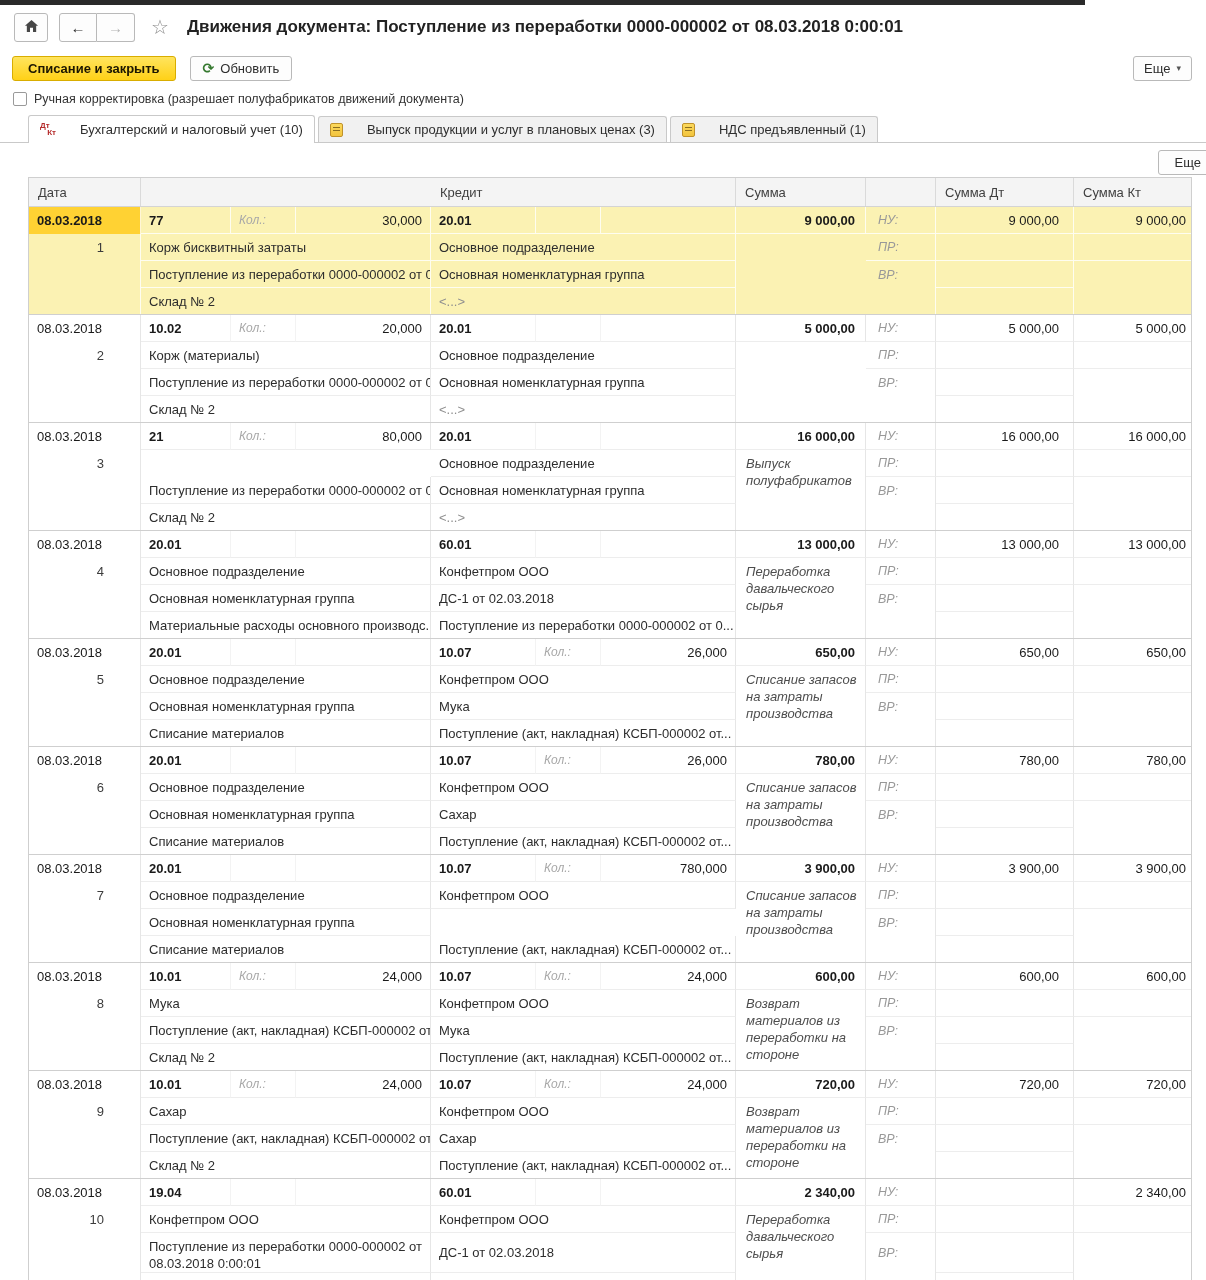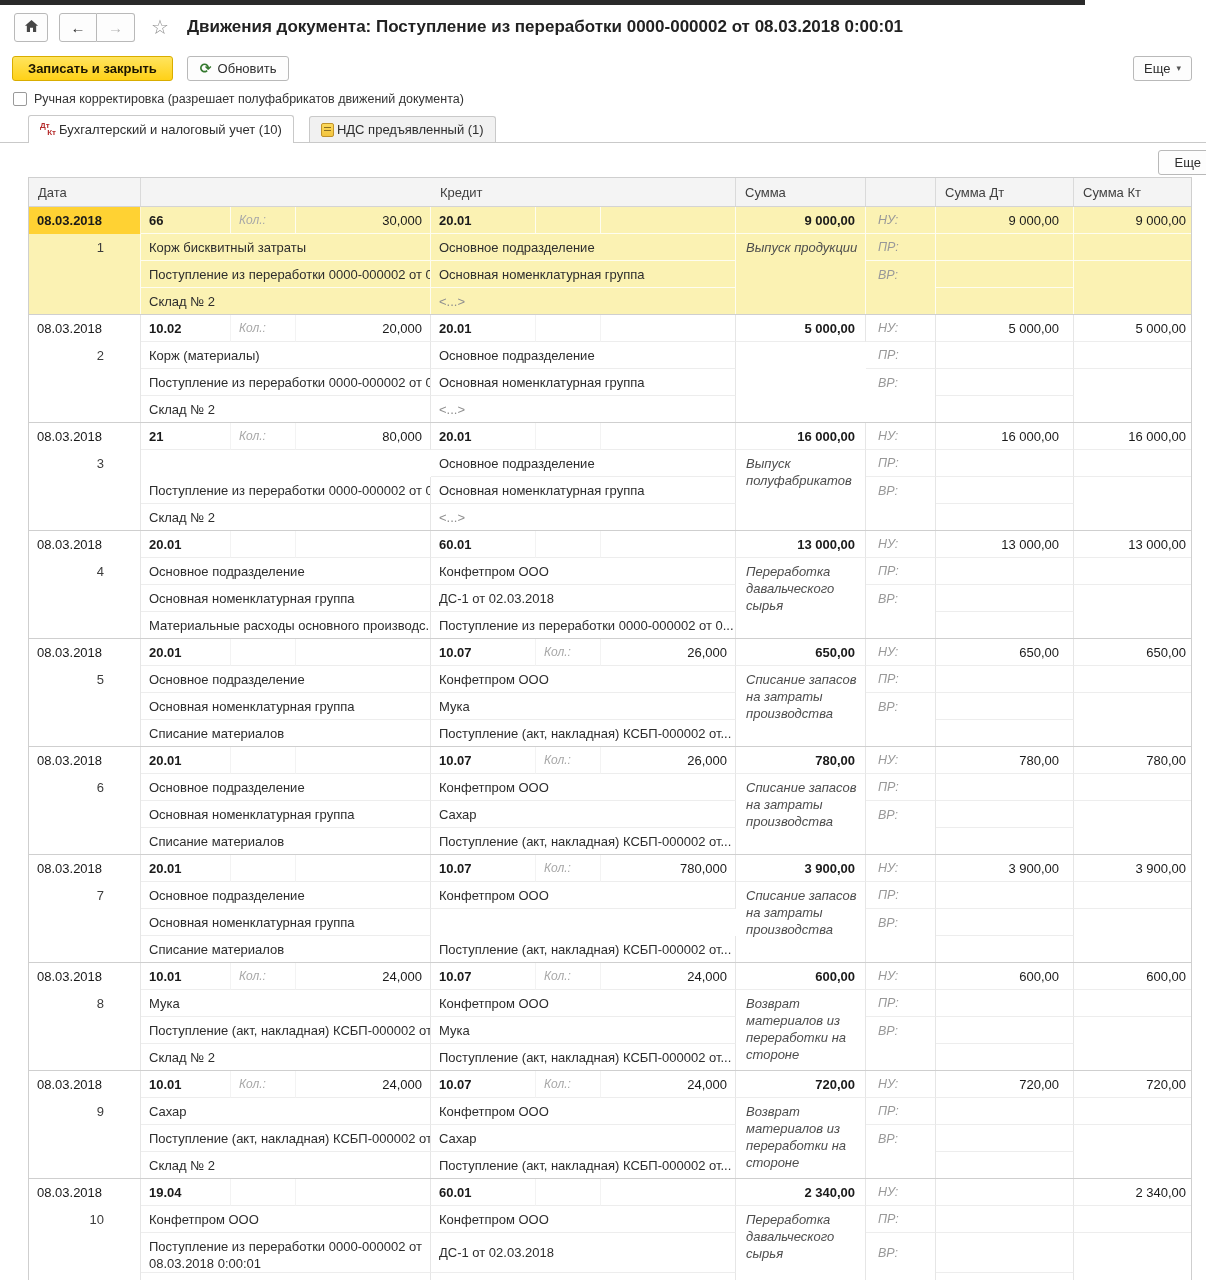--- a/index.html
+++ b/index.html
@@ -33,22 +33,22 @@
 
   
   .check-row { display:flex; align-items:center; gap:7px; margin-top:10px; padding-left:13px; height:16px; }
   .cb { width:14px; height:14px; box-sizing:border-box; background:#fff; border:1px solid #9a9a9a;
     border-radius:2px; cursor:pointer; }
   .check-row label { color:#333; font-size:12.5px; }
 
   
   .tabs { display:flex; align-items:flex-end; margin-top:7px; padding-left:28px;
     border-bottom:1px solid #c9c9c9; height:28px; }
-  .tab { display:flex; align-items:center; gap:3px; box-sizing:border-box; height:26px; padding:0 11px;
-    margin-right:15px; background:#f1f1f1; border:1px solid #c9c9c9; border-bottom:none;
+  .tab { display:flex; align-items:center; gap:24px; box-sizing:border-box; height:26px; padding:0 11px;
+    margin-right:3px; background:#f1f1f1; border:1px solid #c9c9c9; border-bottom:none;
     border-radius:3px 3px 0 0; color:#2e2e2e; cursor:pointer; white-space:nowrap; }
   .tab.active { background:#fff; height:28px; margin-bottom:-1px; }
   .ticon { flex:none; }
   .dtkt { position:relative; width:16px; height:15px; }
   .dtkt em { position:absolute; top:0; left:0; font-style:normal; font-weight:bold; font-size:8px;
     color:#b52b2b; line-height:1; }
   .dtkt b { position:absolute; bottom:0; right:0; font-weight:bold; font-size:8px; color:#b52b2b; line-height:1; }
   .doc { position:relative; width:11px; height:12px; background:linear-gradient(#fcd95c,#f2c43e);
     border:1px solid #c0922a; border-radius:2px; }
   .doc::after { content:""; position:absolute; left:2px; right:2px; top:3px; height:1px;
@@ -116,21 +116,21 @@
       </button>
     <button class="btn">
         <span class="dim">→</span>
       </button>
   </div>
   <span class="star">☆</span>
   <div class="title">Движения документа: Поступление из переработки 0000-000002 от 08.03.2018 0:00:01</div>
 </div>
 
 <div class="cmd-bar">
-  <button class="primary">Записать и закрыть</button>
+  <button class="primary">Списание и закрыть</button>
   <button class="btn refresh">
     <span class="ricon">⟳</span>
     <span>Обновить</span>
   </button>
   <button class="btn more-btn">
     <span>Еще</span>
     <span class="caret">▾</span>
   </button>
 </div>
 
@@ -139,20 +139,24 @@
   <label>Ручная корректировка (разрешает полуфабрикатов движений документа)</label>
 </div>
 
 <div class="tabs" id="tabs">
     <div class="tab active">
       <span class="ticon dtkt">
         <em>Дт</em>
         <b>Кт</b>
       </span>
       <span>Бухгалтерский и налоговый учет (10)</span>
+    </div>
+    <div class="tab">
+      <span class="ticon doc"></span>
+      <span>Выпуск продукции и услуг в плановых ценах (3)</span>
     </div>
     <div class="tab">
       <span class="ticon doc"></span>
       <span>НДС предъявленный (1)</span>
     </div>
   </div>
 
 <div class="more-row">
   <button class="btn table-more">
     <span>Еще</span>
@@ -167,37 +171,36 @@
     <div class="th" style="grid-column:9"></div>
     <div class="th" style="grid-column:10">Сумма Дт</div>
     <div class="th" style="grid-column:11">Сумма Кт</div>
   </div>
   <div id="rows">
       <div class="trow sel">
         <div class="c date selcell" style="grid-area:1 / 1">08.03.2018</div>
         <div class="c num" style="grid-area:2 / 1">1</div>
         <div class="c fillc" style="grid-area:3 / 1"></div>
         <div class="c fillc nb" style="grid-area:4 / 1"></div>
-        <div class="c acct" style="grid-area:1 / 2">66</div>
+        <div class="c acct" style="grid-area:1 / 2">77</div>
         <div class="c kol" style="grid-area:1 / 3">Кол.:</div>
         <div class="c qty" style="grid-area:1 / 4">30,000</div>
         <div class="c acct2" style="grid-area:1 / 5">20.01</div>
         <div class="c kol" style="grid-area:1 / 6"></div>
         <div class="c qty" style="grid-area:1 / 7"></div>
         <div class="c sum" style="grid-area:1 / 8">9 000,00</div>
         <div class="c nu" style="grid-area:1 / 9">НУ:</div>
         <div class="c dtv" style="grid-area:1 / 10">9 000,00</div>
         <div class="c ktv" style="grid-area:1 / 11">9 000,00</div>
         <div class="c sub" style="grid-area:2 / 2 / 3 / 5">Корж бисквитный затраты</div>
         <div class="c sub" style="grid-area:2 / 5 / 3 / 8">Основное подразделение</div>
         <div class="c sub" style="grid-area:3 / 2 / 4 / 5">Поступление из переработки 0000-000002 от 0...</div>
         <div class="c sub" style="grid-area:3 / 5 / 4 / 8">Основная номенклатурная группа</div>
         <div class="c sub nb" style="grid-area:4 / 2 / 5 / 5">Склад № 2</div>
         <div class="c sub muted nb" style="grid-area:4 / 5 / 5 / 8">&lt;...&gt;</div>
-        <div class="c op" style="grid-area:2 / 8 / 5 / 9">Выпуск продукции</div>
         <div class="c nu" style="grid-area:2 / 9">ПР:</div>
         <div class="c nu nb" style="grid-area:3 / 9">ВР:</div>
         <div class="c nuf" style="grid-area:4 / 9"></div>
         <div class="c f10" style="grid-area:2 / 10"></div>
         <div class="c f10" style="grid-area:3 / 10"></div>
         <div class="c f10 nb" style="grid-area:4 / 10"></div>
         <div class="c f11" style="grid-area:2 / 11"></div>
         <div class="c f11 nb" style="grid-area:3 / 11"></div>
       </div>
       <div class="trow">

